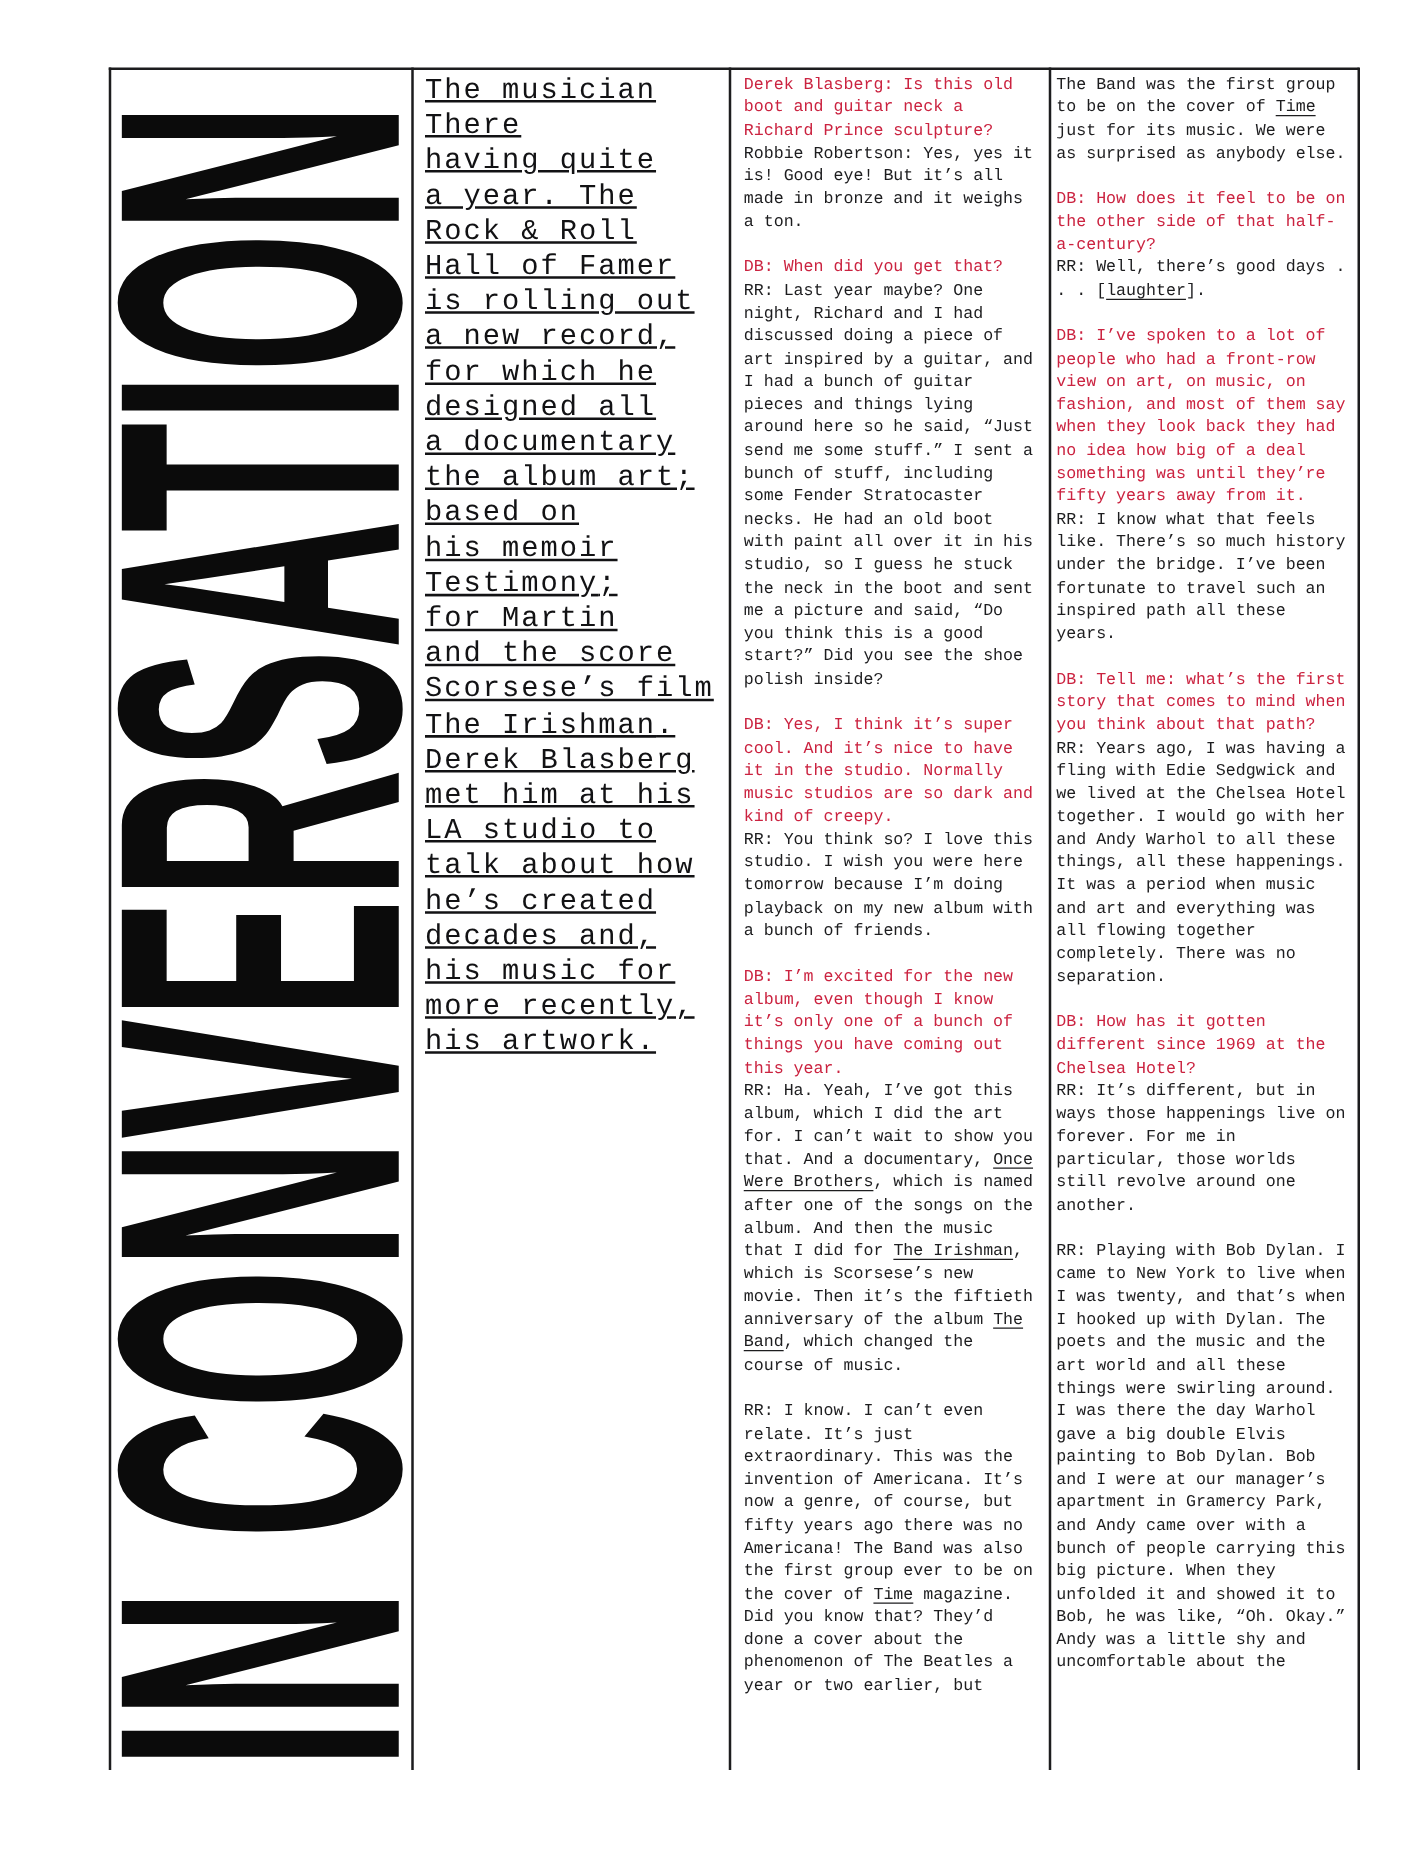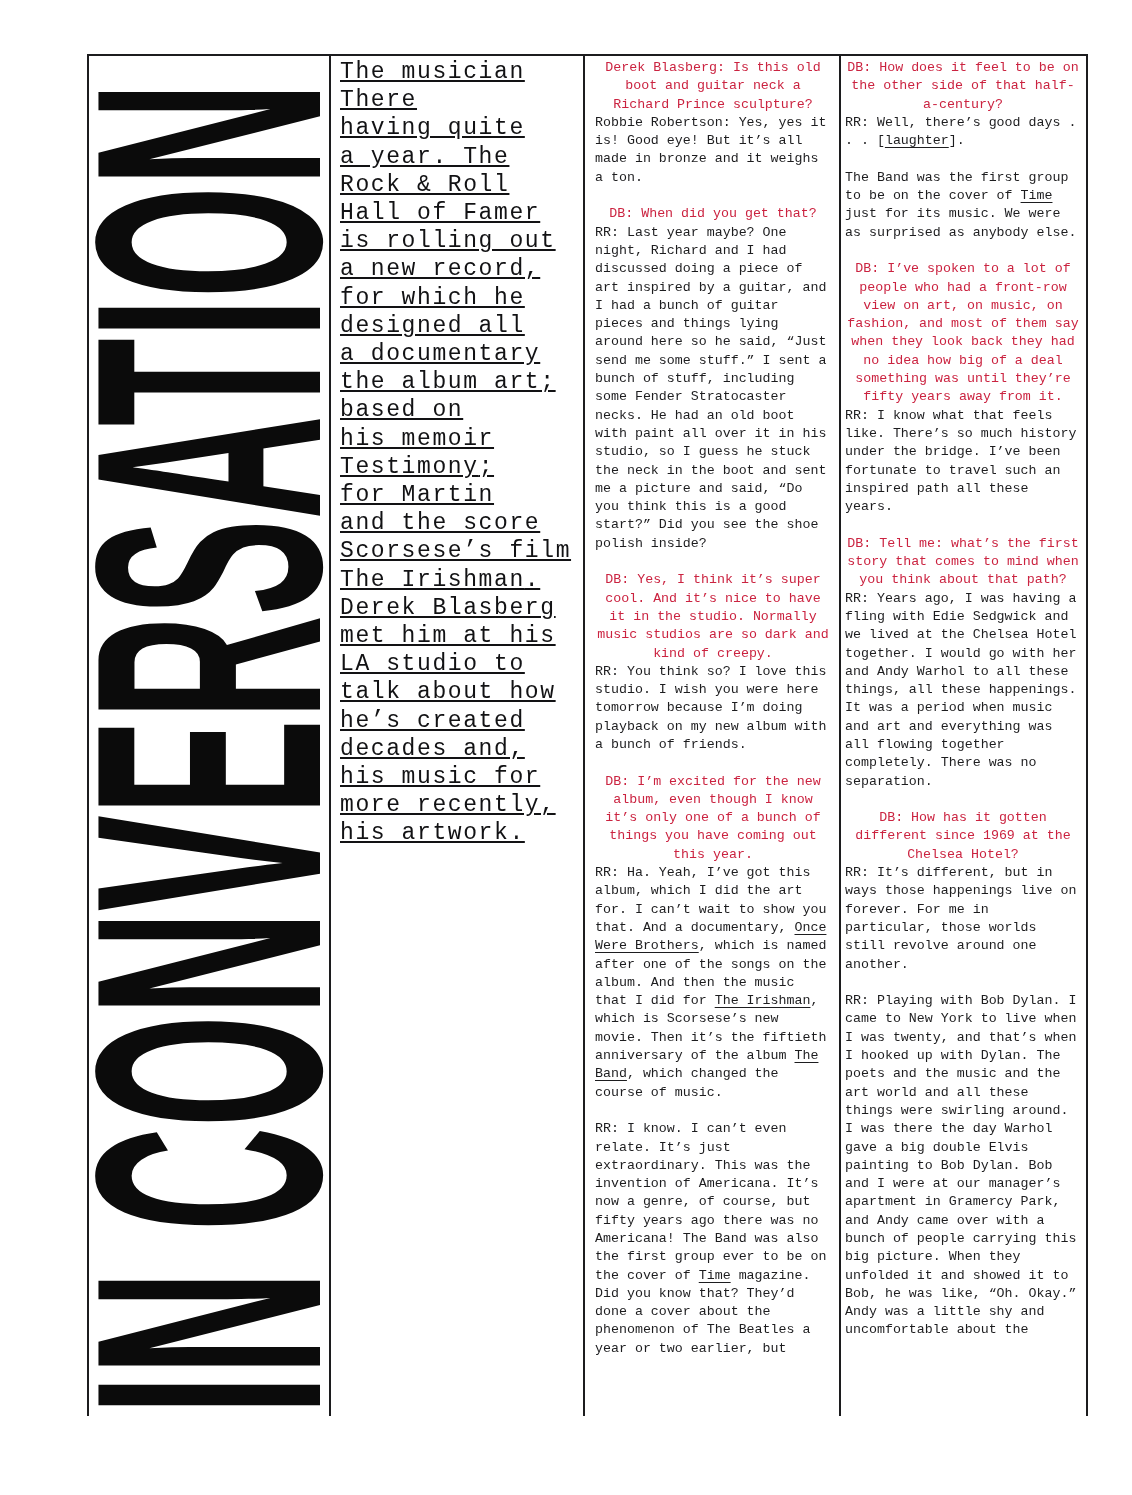--- a/index.html
+++ b/index.html
@@ -31,21 +31,21 @@
     position:absolute; left:340px; top:58px; width:243px;
     font-size:23px; line-height:28.2px; letter-spacing:1.6px; color:#121214;text-decoration:underline;
   }
   .intro-line { white-space:nowrap; }
 
   .col { position:absolute; top:59px; width:236px; font-size:13.3px; line-height:18.3px; color:#1d1d1f; }
   .col.c1 { left:595px; }
   .col.c2 { left:845px; }
   .para { margin:0 0 18.3px 0; }
   .para:last-child { margin-bottom:0; }
-  .q { color:var(--red);text-align:center; }
+  .q { color:var(--red); }
   .a { color:#1d1d1f; }
   .u { text-decoration:underline; text-decoration-thickness:1.2px; text-underline-offset:2.5px; }
 
   .folio {
     position:absolute; left:1014px; top:1513px; width:66px; text-align:right;
     font-family:"Liberation Serif","DejaVu Serif",serif; font-size:19px; color:#111;
   }
 </style>
 </head>
 <body>
@@ -110,25 +110,25 @@
     <div class="para">
       <div class="q"><span>DB: I’m excited for the new album, even though I know it’s only one of a bunch of things you have coming out this year.</span></div>
       <div class="a"><span>RR: Ha. Yeah, I’ve got this album, which I did the art for. I can’t wait to show you that. And a documentary, </span><span class="u">Once Were Brothers</span><span>, which is named after one of the songs on the album. And then the music that I did for </span><span class="u">The Irishman</span><span>, which is Scorsese’s new movie. Then it’s the fiftieth anniversary of the album </span><span class="u">The Band</span><span>, which changed the course of music.</span></div>
     </div>
     <div class="para">
       <div class="a"><span>RR: I know. I can’t even relate. It’s just extraordinary. This was the invention of Americana. It’s now a genre, of course, but fifty years ago there was no Americana! The Band was also the first group ever to be on the cover of </span><span class="u">Time</span><span> magazine. Did you know that? They’d done a cover about the phenomenon of The Beatles a year or two earlier, but</span></div>
     </div>
   </div>
 <div class="col c2" id="col2">
     <div class="para">
+      <div class="a"><span>The Band was the first group to be on the cover of </span><span class="u">Time</span><span> just for its music. We were as surprised as anybody else.</span></div>
+    </div>
+    <div class="para">
       <div class="q"><span>DB: How does it feel to be on the other side of that half-a-century?</span></div>
       <div class="a"><span>RR: Well, there’s good days . . . [</span><span class="u">laughter</span><span>].</span></div>
-    </div>
-    <div class="para">
-      <div class="a"><span>The Band was the first group to be on the cover of </span><span class="u">Time</span><span> just for its music. We were as surprised as anybody else.</span></div>
     </div>
     <div class="para">
       <div class="q"><span>DB: I’ve spoken to a lot of people who had a front-row view on art, on music, on fashion, and most of them say when they look back they had no idea how big of a deal something was until they’re fifty years away from it.</span></div>
       <div class="a"><span>RR: I know what that feels like. There’s so much history under the bridge. I’ve been fortunate to travel such an inspired path all these years.</span></div>
     </div>
     <div class="para">
       <div class="q"><span>DB: Tell me: what’s the first story that comes to mind when you think about that path?</span></div>
       <div class="a"><span>RR: Years ago, I was having a fling with Edie Sedgwick and we lived at the Chelsea Hotel together. I would go with her and Andy Warhol to all these things, all these happenings. It was a period when music and art and everything was all flowing together completely. There was no separation.</span></div>
     </div>
     <div class="para">

